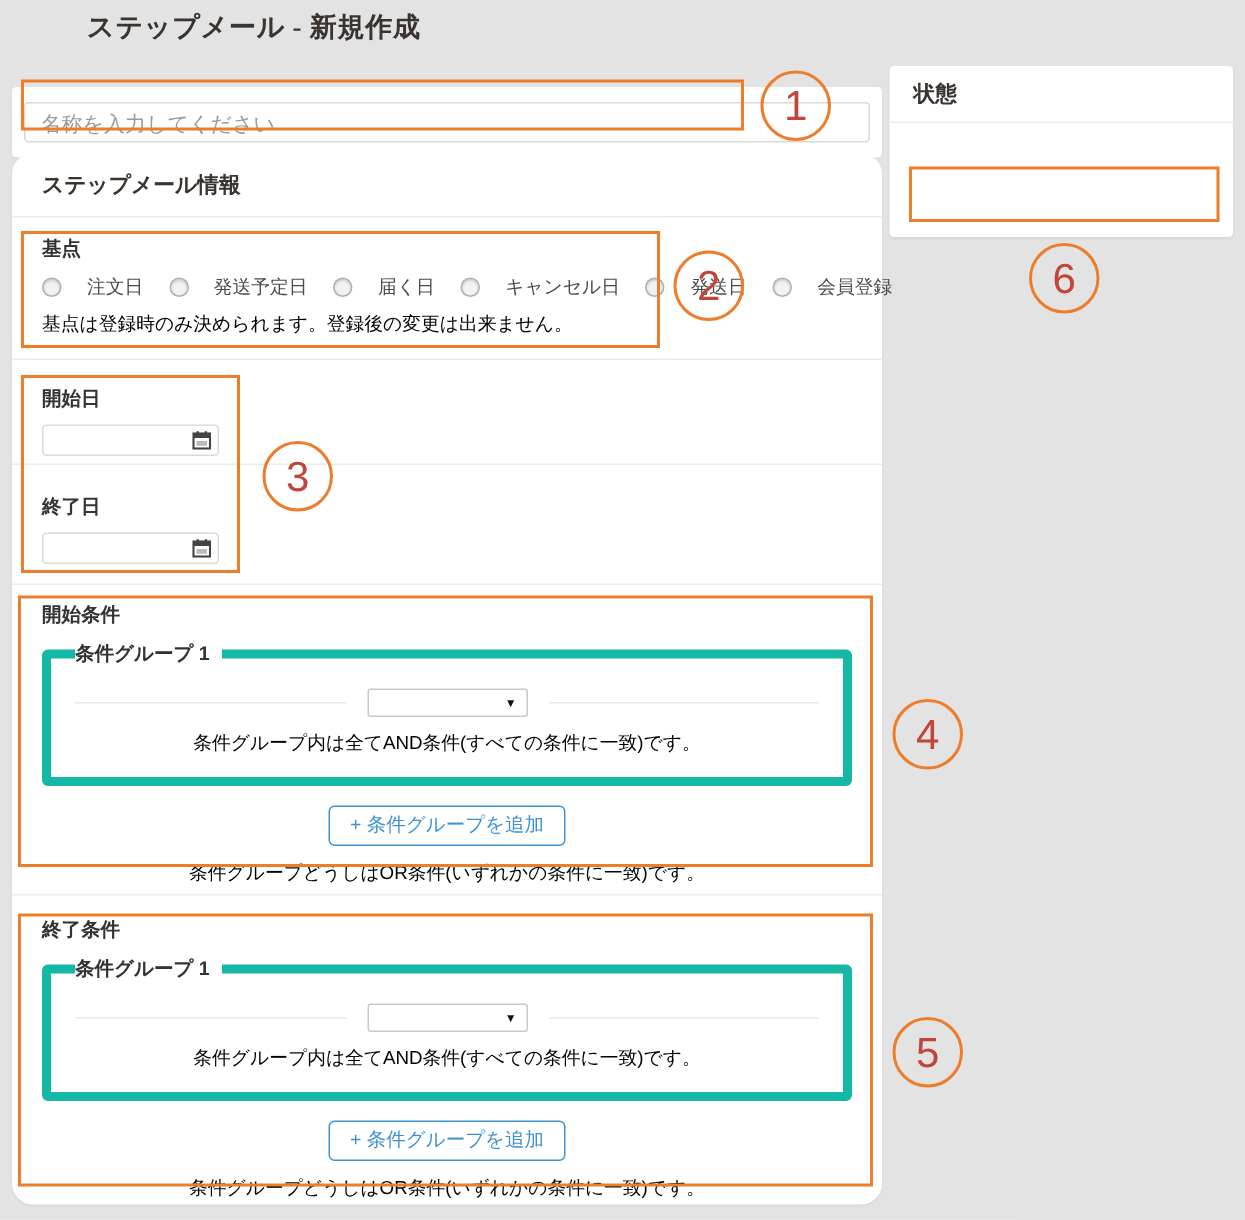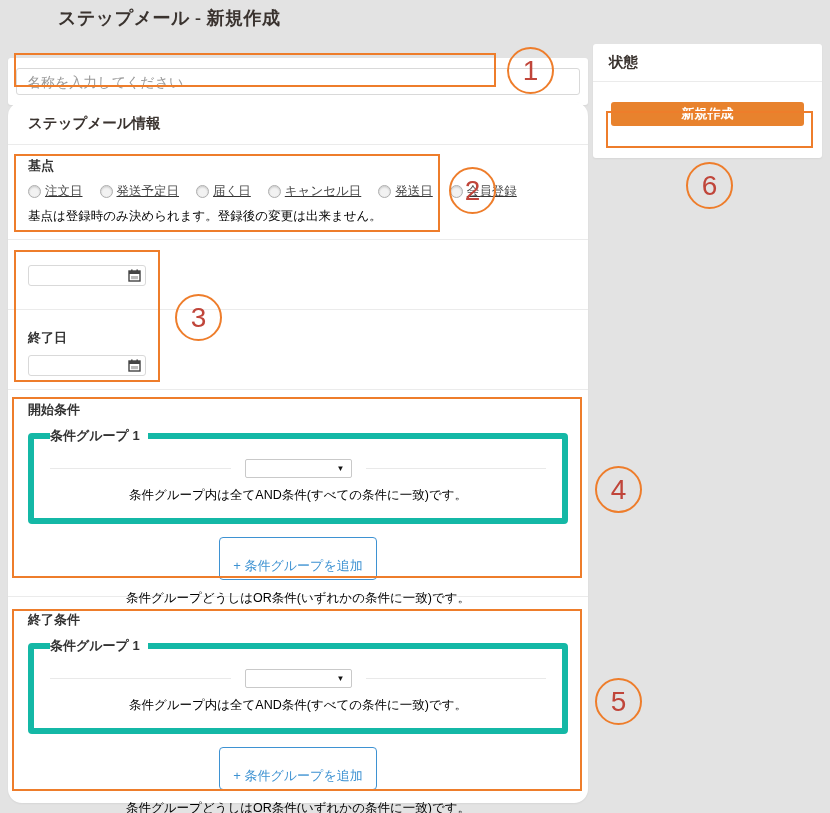--- a/index.html
+++ b/index.html
@@ -35,21 +35,21 @@
     font-size:14.5px; font-weight:bold; color:#3a332f;
     border-bottom:1px solid #ebebeb;
   }
   .group { padding:0 20px; border-bottom:1px solid #ebebeb; position:relative; }
   .g-label { font-size:13px; font-weight:bold; color:#333; }
   .note { color:#000000; font-size:12.5px; }
   
   .base-group { height:95px; padding-top:12px; }
   .base-group .g-label { margin-bottom:9px; }
   .radio-row { display:flex; align-items:center; gap:17px; height:14px; }
-  .radio-item { display:flex; align-items:center; gap:4px;text-decoration:underline; }
+  .radio-item { display:flex; align-items:center; gap:17px; }
   .radio-dot {
     width:13px; height:13px; border-radius:50%;
     border:1px solid #aeaeae; background:#f2f2f2;
     box-shadow:inset 0 1px 2px rgba(0,0,0,.18);
   }
   .radio-label { font-size:12.5px; color:#4b4b4b; white-space:nowrap; }
   .base-group .note { margin-top:10px; }
   
   .date-group-start { height:70px; padding-top:17px; }
   .date-group-end   { height:80px; padding-top:19px; }
@@ -76,21 +76,21 @@
     display:flex; align-items:center; justify-content:space-between;
     padding:0 6px; cursor:pointer;
   }
   .cond-select .sel-value { font-size:11px; color:#333; }
   .caret { font-size:8px; color:#111; line-height:1; }
   .and-note { text-align:center; margin-top:9px; }
   .btn-row { text-align:center; margin-top:13px; }
   .add-group-btn {
     display:inline-block; background:#fff; color:#3e92d2;
     border:1.5px solid #3e92d2; border-radius:4px;
-    font-size:13px; padding:19px 13px 4px; cursor:pointer;
+    font-size:13px; padding:3px 13px 4px; cursor:pointer;
     font-family:"Liberation Sans","DejaVu Sans",sans-serif;
   }
   .or-note { text-align:center; margin-top:10px; }
   
   .side-card { left:593px; top:44px; width:229px; height:114px; }
   .side-card .card-header { height:38px; padding:0 16px; }
   .side-body { padding:20px 18px 0; }
   .create-btn {
     width:100%; height:24px; background:#e8822d; color:#fff;
     font-size:13px; font-weight:bold; border:none; border-radius:3px;
@@ -145,20 +145,21 @@
         </span>
         <span class="radio-item">
           <span class="radio-dot"></span>
           <span class="radio-label">会員登録</span>
         </span>
       </div>
       <div class="note">基点は登録時のみ決められます。登録後の変更は出来ません。</div>
     </div>
 
     <div class="group date-group-start">
+      <div class="g-label">開始日</div>
       <div class="date-wrap">
         <input class="date-input" type="text" value="" style="">
         <svg class="cal-icon" width="13" height="13" viewBox="0 0 13 13">
           <rect x="1" y="2" width="11" height="10" fill="none" stroke="#444" stroke-width="1.4"></rect>
           <rect x="1" y="2" width="11" height="3" fill="#444"></rect>
           <rect x="3" y="0.5" width="1.6" height="3" fill="#444"></rect>
           <rect x="8.4" y="0.5" width="1.6" height="3" fill="#444"></rect>
           <rect x="3" y="7" width="7" height="3.2" fill="#bbb"></rect>
         </svg>
       </div>
@@ -214,23 +215,20 @@
       </fieldset>
       <div class="btn-row">
         <button class="add-group-btn">+ 条件グループを追加</button>
       </div>
       <div class="note or-note">条件グループどうしはOR条件(いずれかの条件に一致)です。</div>
     </div>
   </div>
 
   <div class="card side-card">
     <div class="card-header">状態</div>
-    <div class="side-body">
-      <button class="create-btn">新規作成</button>
-    </div>
   </div>
 
   <div class="overlay">
     <div class="ann-rect" style="left:14px; top:53px; width:482px; height:34px;"></div>
     <div class="ann-circle" style="left:507px; top:47px;">
       <span>1</span>
     </div>
 
     <div class="ann-rect" style="left:14px; top:154px; width:426px; height:78px;"></div>
     <div class="ann-circle" style="left:449px; top:167px;">

